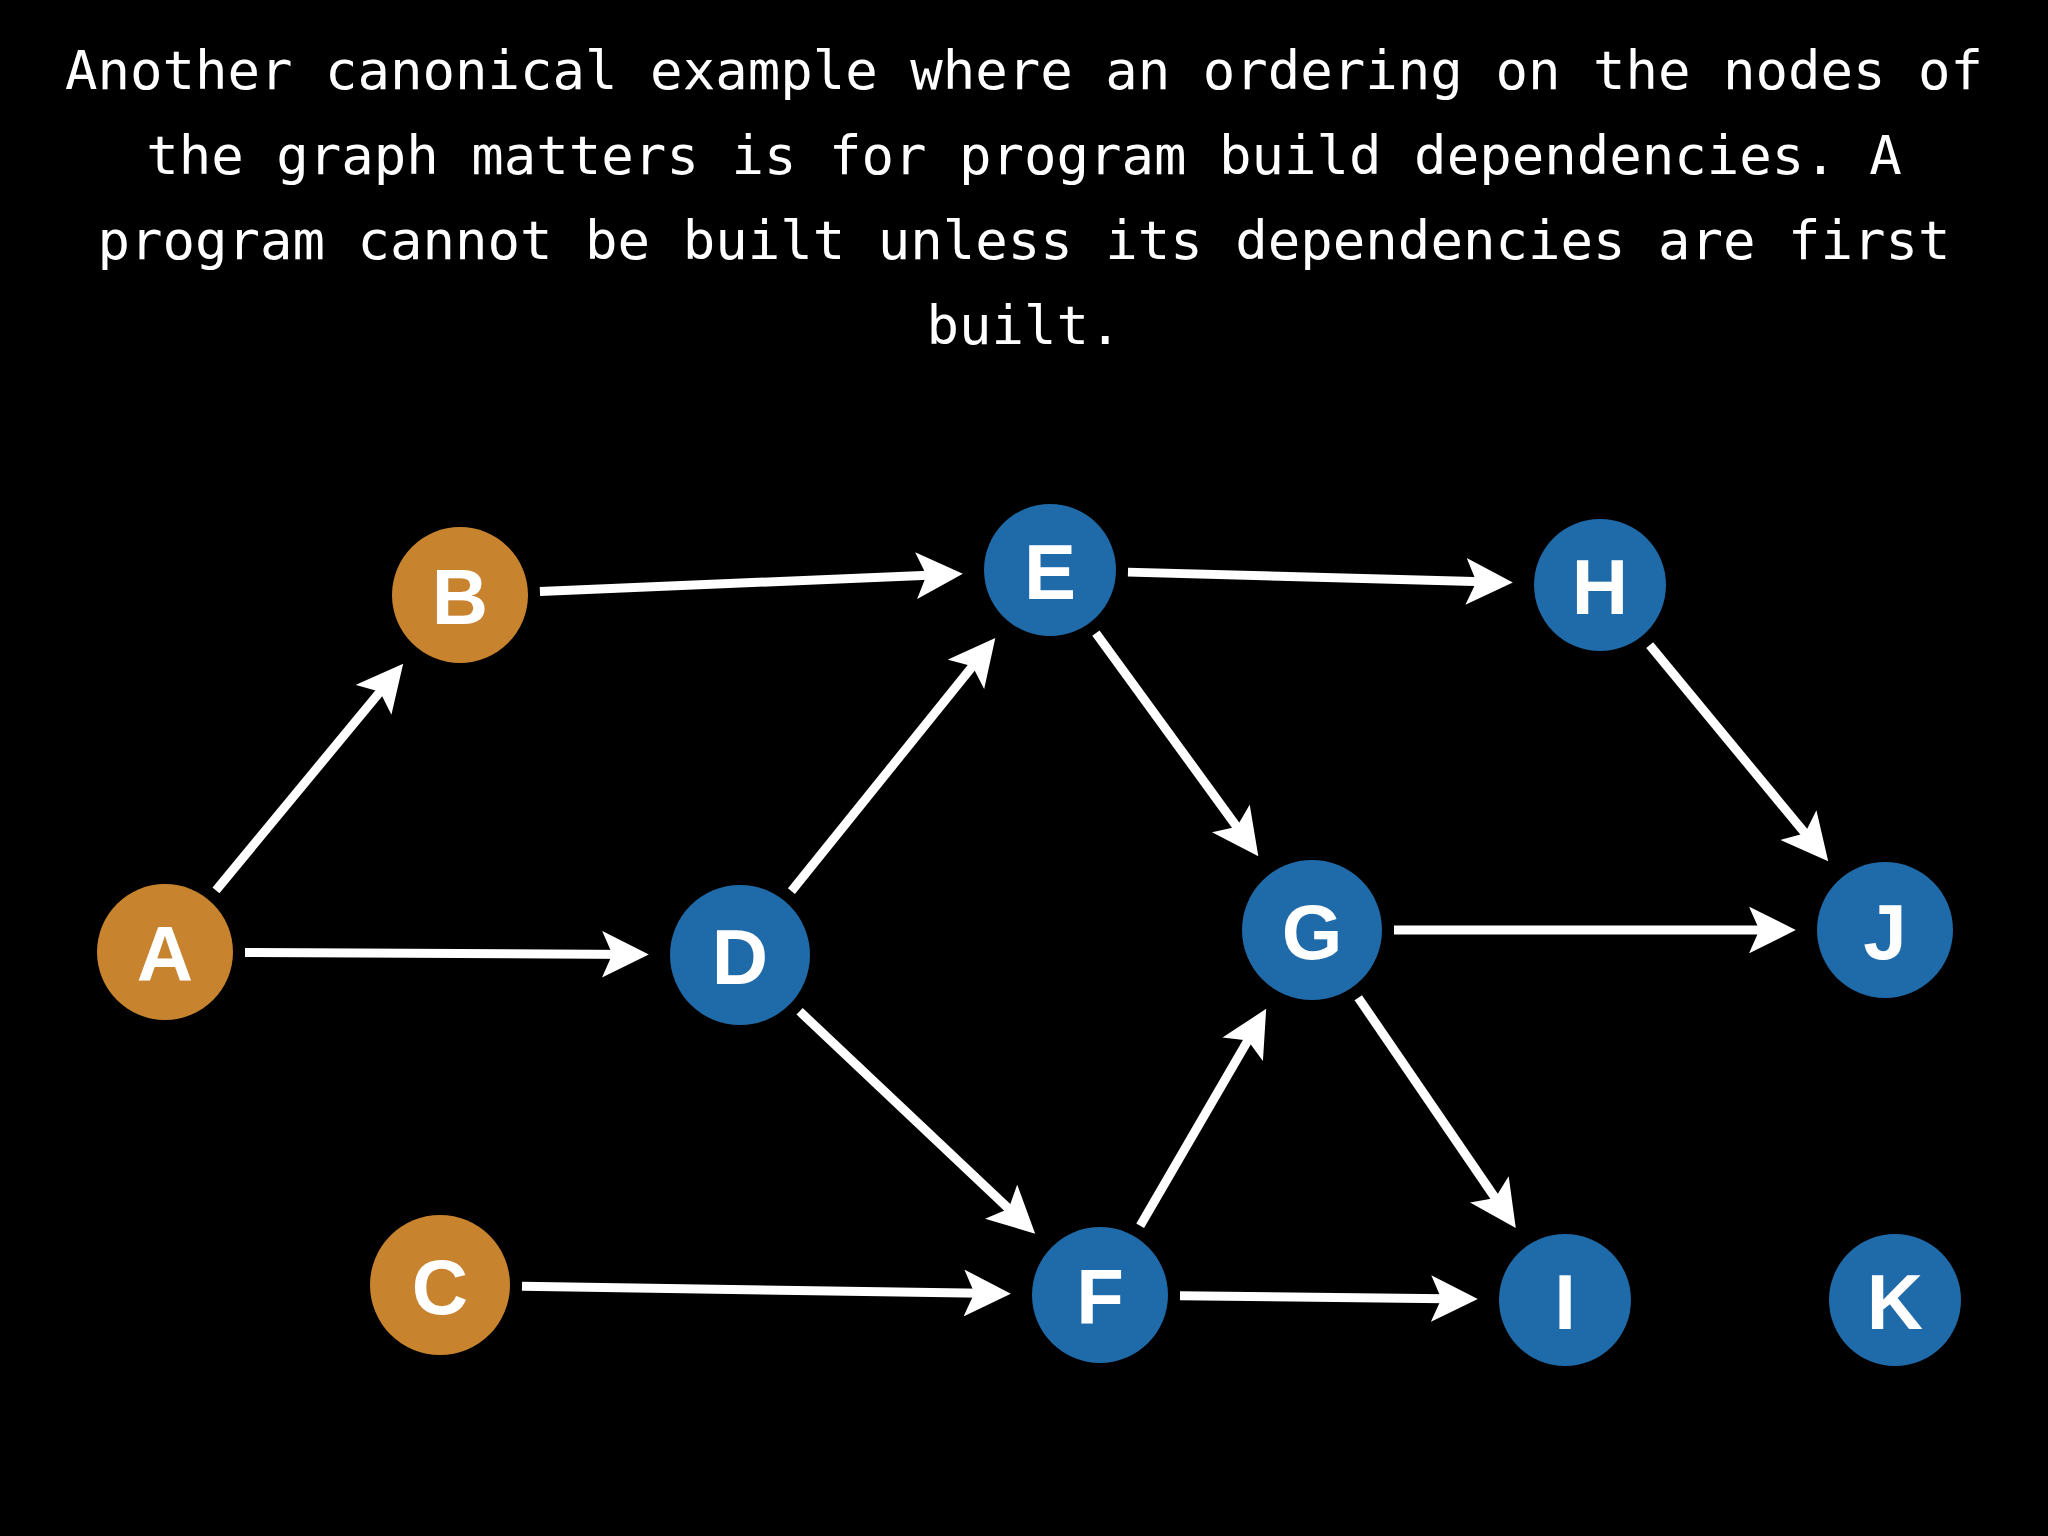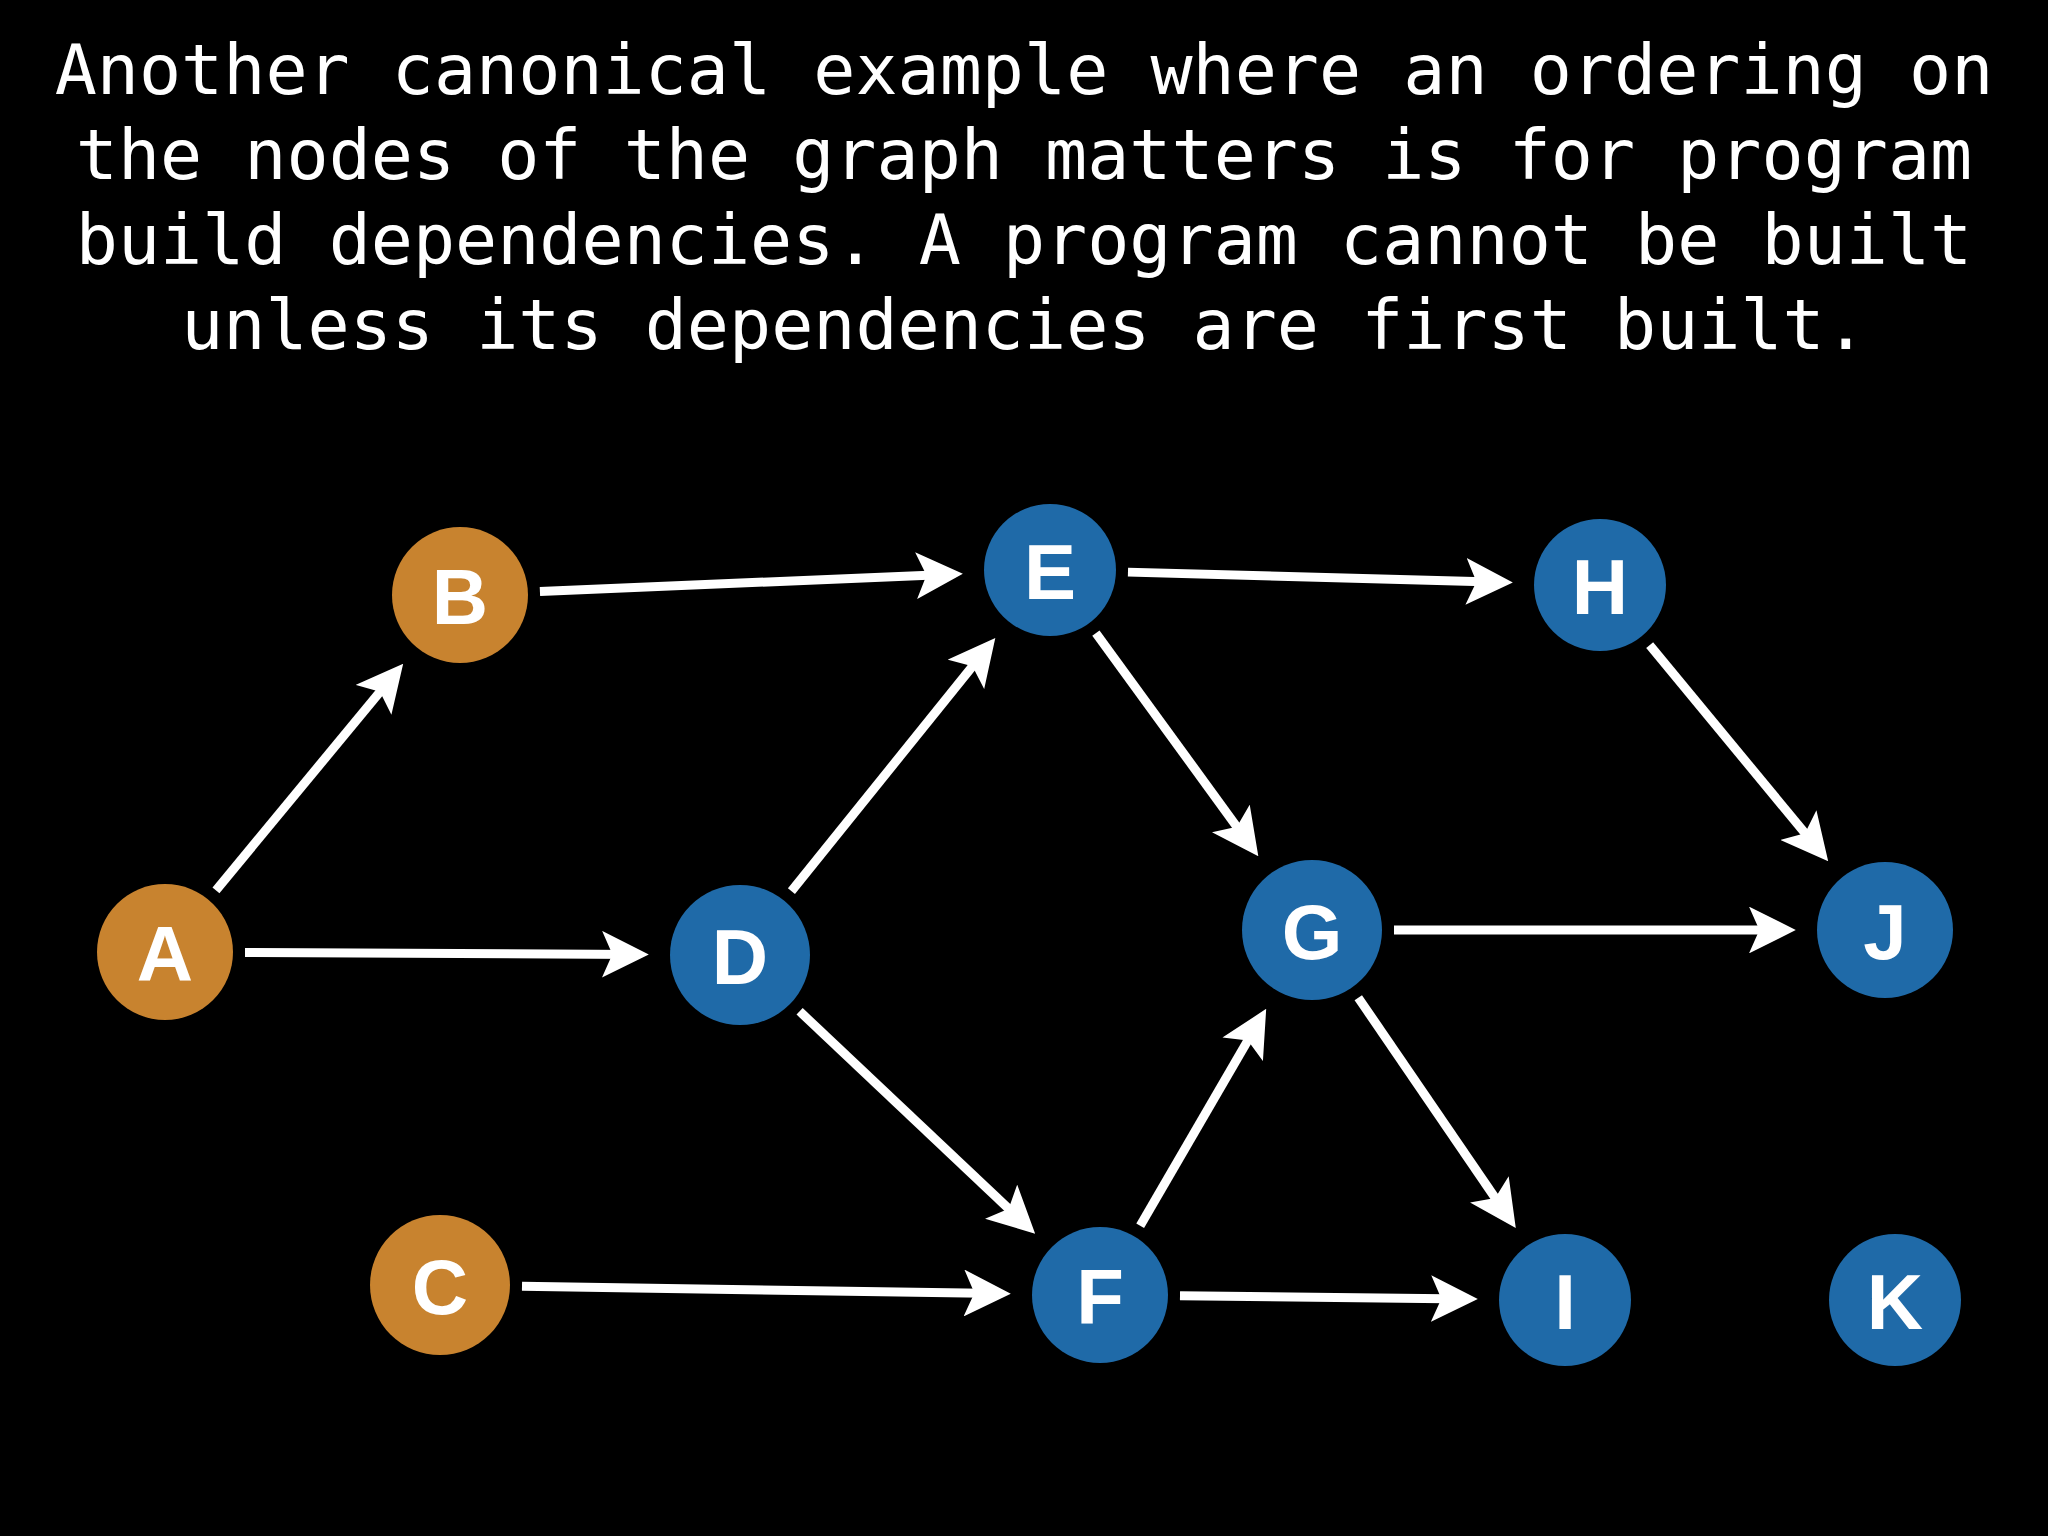--- a/index.html
+++ b/index.html
@@ -15,21 +15,21 @@
     overflow: hidden;
   }
   #title {
     position: absolute;
     left: 0;
     top: 28px;
     width: 2048px;
     text-align: center;
     color: #ffffff;
     font-family: "DejaVu Sans Mono", "Liberation Mono", monospace;
-    font-size: 70px;
+    font-size: 54px;
     line-height: 85px;
     font-weight: 400;
     letter-spacing: 0px;
     white-space: pre-wrap;
     padding: 0 24px;
     box-sizing: border-box;
   }
   #graph {
     position: absolute;
     left: 0;

